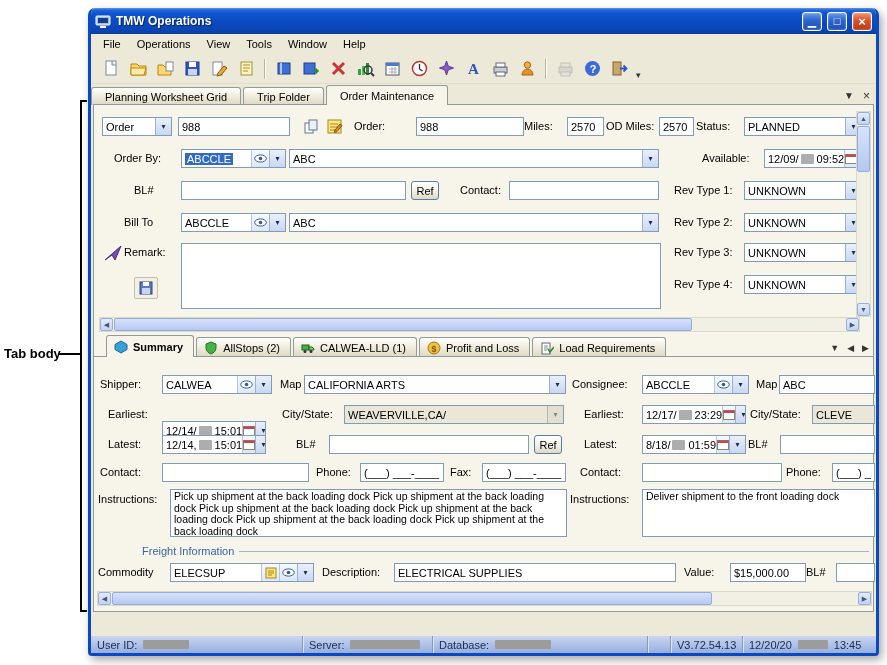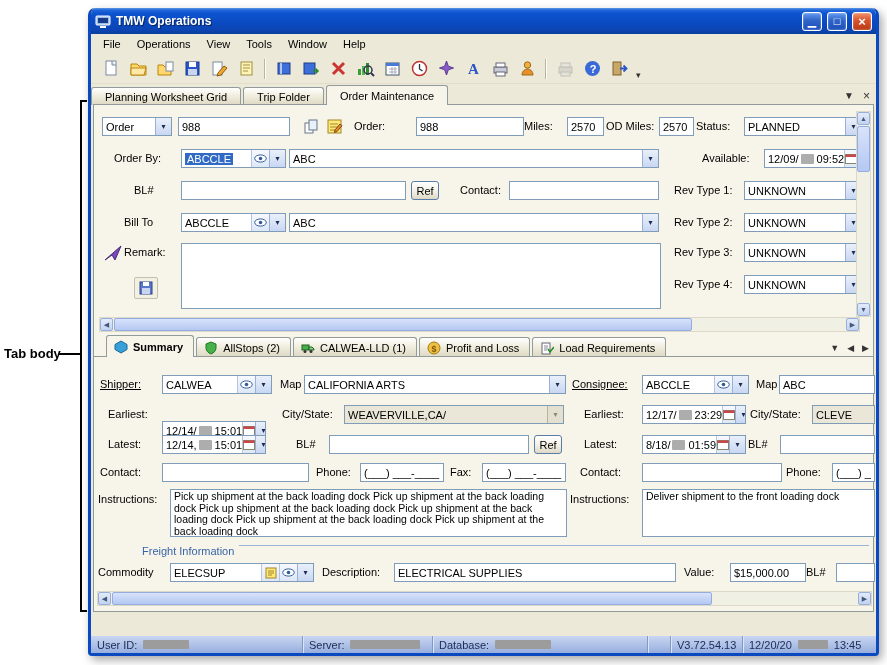--- a/index.html
+++ b/index.html
@@ -43,21 +43,21 @@
   .tab.active { height:20px; background:#F7F5EA; z-index:3; position:relative; }
   .strip-ctrl { position:absolute; right:6px; bottom:3px; display:flex; gap:9px; align-items:center; }
   .strip-ctrl span { font-size:10px; color:#333; cursor:pointer; line-height:1; }
 
   
   .tabbody { position:absolute; left:2px; right:2px; top:96px; height:508px; background:#F7F5EA;
              border:1px solid #919B9C; z-index:1; }
 
   .lbl { position:absolute; font-size:11px; line-height:13px; color:#000; text-align:left; white-space:nowrap; }
   .txt { position:absolute; font-size:11px; line-height:13px; color:#000; white-space:nowrap; }
-  .link { text-decoration:underline; cursor:pointer; }
+  .link { cursor:pointer; }
 
   .fld { position:absolute; height:19px; background:#fff; border:1px solid #7F9DB9;
          font:11px "Liberation Sans",sans-serif; display:flex; align-items:center; padding:0 3px; overflow:hidden; white-space:nowrap; }
   input.fld { display:block; padding:0 3px; }
   .fld.ro { background:#EBE7D8; }
 
   .combo { position:absolute; height:19px; background:#fff; border:1px solid #7F9DB9; display:flex; align-items:center; overflow:hidden; cursor:default; }
   .combo.ro { background:#EBE7D8; }
   .ctext { flex:1; font-size:11px; padding:0 3px; white-space:nowrap; overflow:hidden; }
   .cbtn { width:16px; align-self:stretch; flex:0 0 16px; display:flex; align-items:center; justify-content:center;
@@ -96,21 +96,21 @@
   
   .detail-tabs { position:absolute; left:0; right:0; top:229px; height:23px; display:flex; align-items:flex-end; padding-left:12px; gap:2px; }
   .dtab { height:20px; padding:0 10px 0 7px; display:flex; align-items:center; gap:5px; font-size:11px;
           border:1px solid #919B9C; border-bottom:none; border-radius:3px 3px 0 0;
           background:linear-gradient(#FFFFFF,#F1EEDF 45%,#DDD8C2); white-space:nowrap; cursor:pointer; }
   .dtab.active { height:22px; background:#F7F5EA; font-weight:bold; z-index:2; position:relative; }
   .dtab-ctrl { position:absolute; right:4px; bottom:4px; display:flex; gap:8px; }
   .dtab-ctrl span { font-size:9px; color:#333; cursor:pointer; }
   .area-sep { position:absolute; left:0; right:0; top:251px; border-top:1px solid #919B9C; }
 
-  .sect { position:absolute; display:flex; gap:5px;padding-left:40px; }
+  .sect { position:absolute; display:flex; align-items:center; gap:5px;padding-left:40px; }
   .sect-label { font-size:11px; color:#3A64A8; white-space:nowrap; }
   .sect-line { flex:1; border-top:1px solid #9DB4D6; }
 
   
   .statusbar { position:absolute; left:0; right:0; bottom:0; height:17px; display:flex; align-items:center;
                background:linear-gradient(#C9D6F2,#97AEDE); font-size:11px; color:#1B2B55; }
   .seg { height:100%; display:flex; align-items:center; padding:0 6px; border-right:1px solid #8298C8; box-shadow:1px 0 0 #DCE5F6; gap:6px; white-space:nowrap; overflow:hidden; }
   .seg-redact { display:inline-block; height:9px; background:#9C9C9C; border-radius:1px; }
 </style>
 </head>

